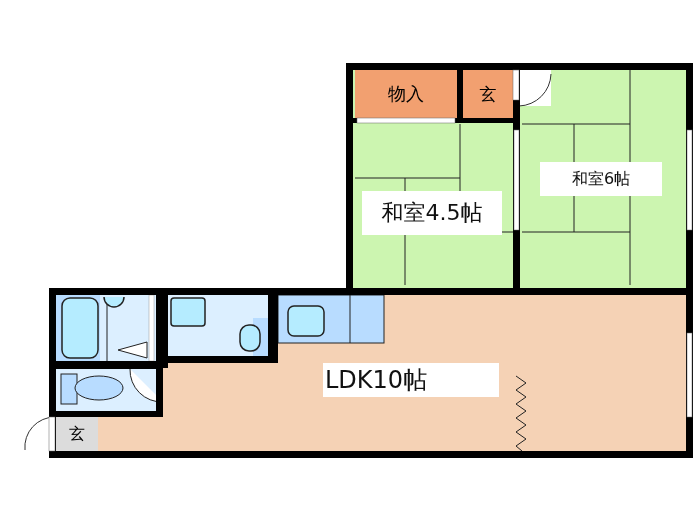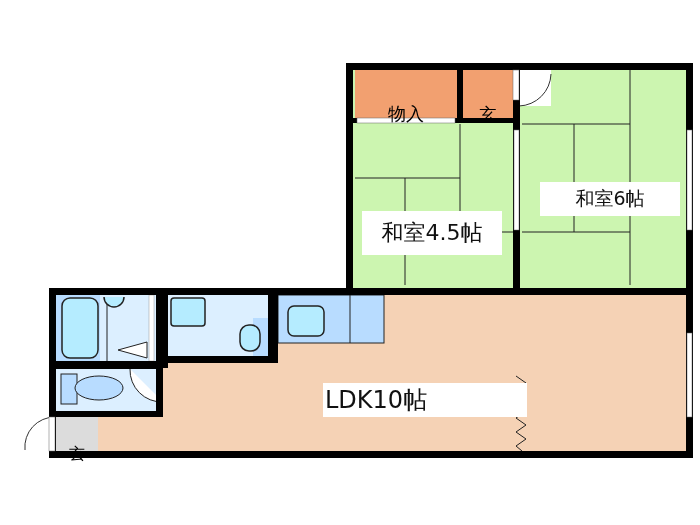--- a/index.html
+++ b/index.html
@@ -1,17 +1,17 @@
 <!DOCTYPE html>
 <html><head>
 <meta charset="utf-8">
 <style>
   html, body { margin:0; padding:0; background:#ffffff; }
   body { width:700px; height:525px; position:relative; overflow:hidden; font-family:"DejaVu Sans", sans-serif; }
-  .abs { position:absolute; box-sizing:border-box;margin-top:20px; }
+  .abs { position:absolute; box-sizing:border-box; }
   .label-box { background:#fff; color:#111; white-space:nowrap; display:flex; align-items:center; justify-content:center; }
   svg { position:absolute; left:0; top:0; }
 </style>
 </head>
 <body>
 
 <svg width="700" height="525">
 
   <rect x="352" y="70" width="334" height="218" fill="#ccf5b0"></rect>
 
@@ -86,15 +86,15 @@
   <rect x="687" y="333" width="5" height="84" fill="#fff" stroke="#666" stroke-width="0.5"></rect>
   <rect x="49" y="417" width="6" height="34" fill="#fff" stroke="#666" stroke-width="0.5"></rect>
   <rect x="513" y="70" width="6" height="30" fill="#fff" stroke="#666" stroke-width="0.5"></rect>
 
   <polyline points="516,376 526,383 516,390 526,397 516,404 526,411 516,418 526,425 516,432 526,439 516,446 522,451" fill="none" stroke="#222" stroke-width="1"></polyline>
 </svg>
 
 <div class="abs" style="left:355px;top:70px;width:102px;height:48px;display:flex;align-items:center;justify-content:center;font-size:18px;">物入</div>
 <div class="abs" style="left:463px;top:70px;width:50px;height:48px;display:flex;align-items:center;justify-content:center;font-size:17px;">玄</div>
 <div class="abs label-box" style="left:362px;top:191px;width:140px;height:44px;font-size:22px;">和室4.5帖</div>
-<div class="abs label-box" style="left:540px;top:162px;width:140px;height:34px;font-size:19px;">和室6帖</div>
-<div class="abs label-box" style="left:323px;top:363px;width:204px;height:34px;font-size:24px;justify-content:flex-start;padding-left:2px;">LDK10帖</div>
+<div class="abs label-box" style="left:540px;top:162px;width:122px;height:34px;font-size:16px;">和室6帖</div>
+<div class="abs label-box" style="left:323px;top:363px;width:176px;height:34px;font-size:24px;justify-content:flex-start;padding-left:2px;">LDK10帖</div>
 <div class="abs" style="left:56px;top:417px;width:42px;height:34px;display:flex;align-items:center;justify-content:center;font-size:16px;">玄</div>
 
 </body></html>

